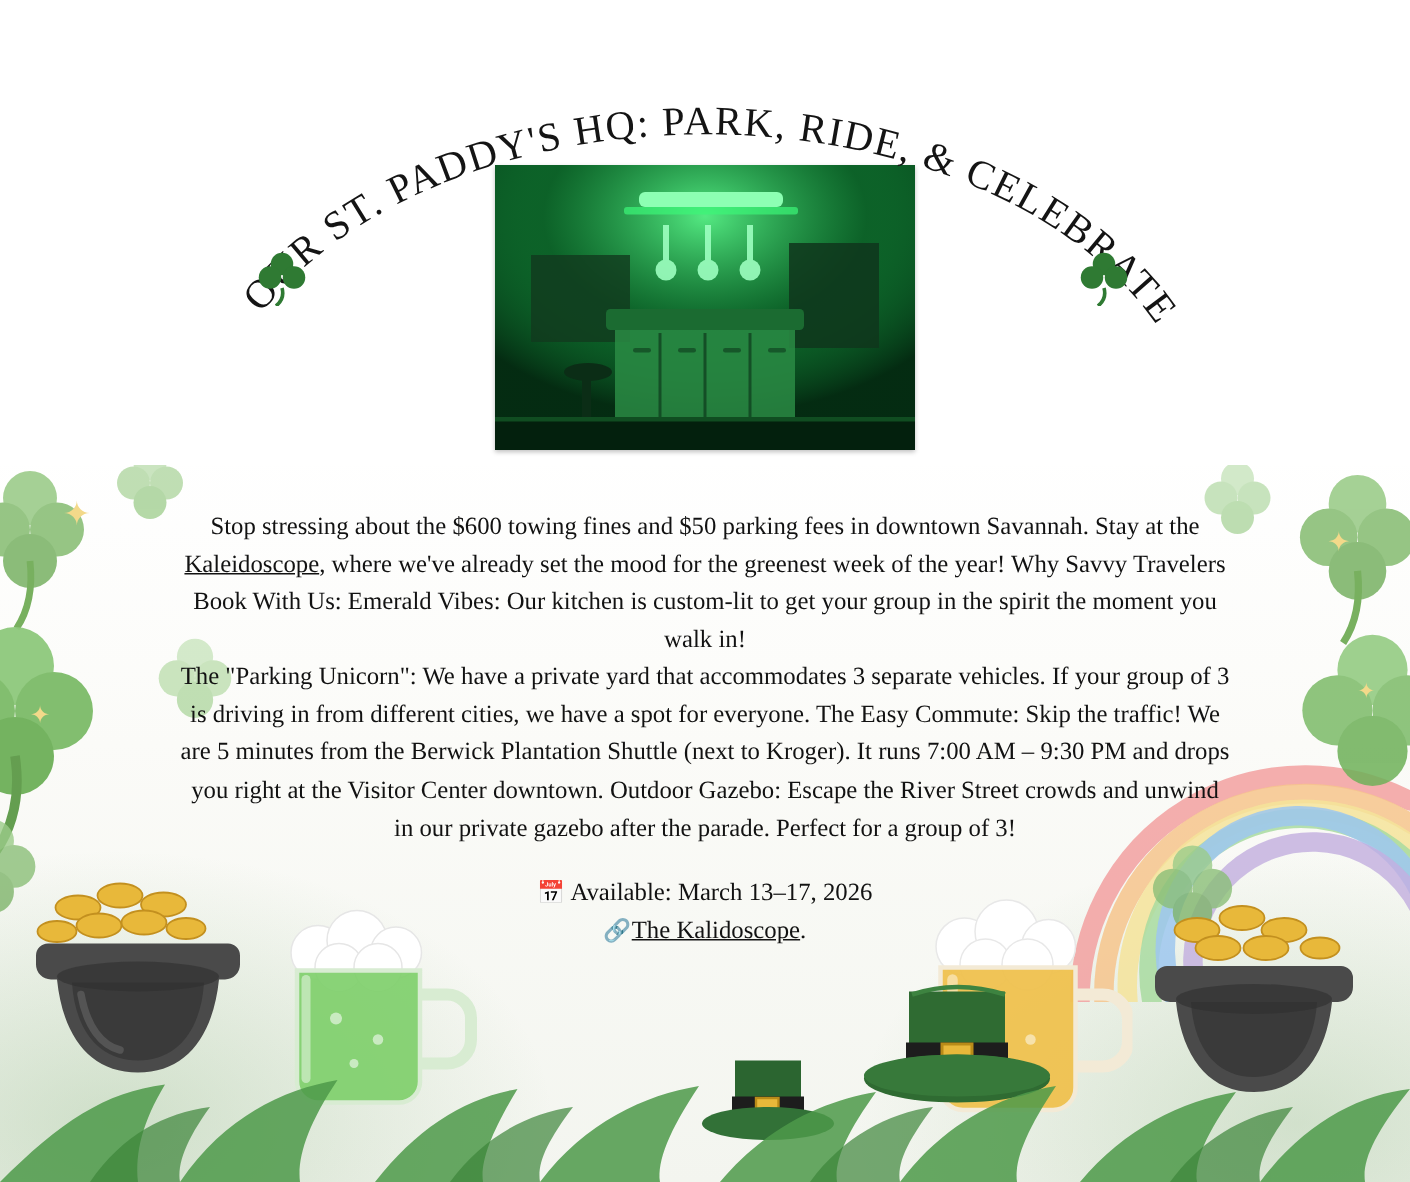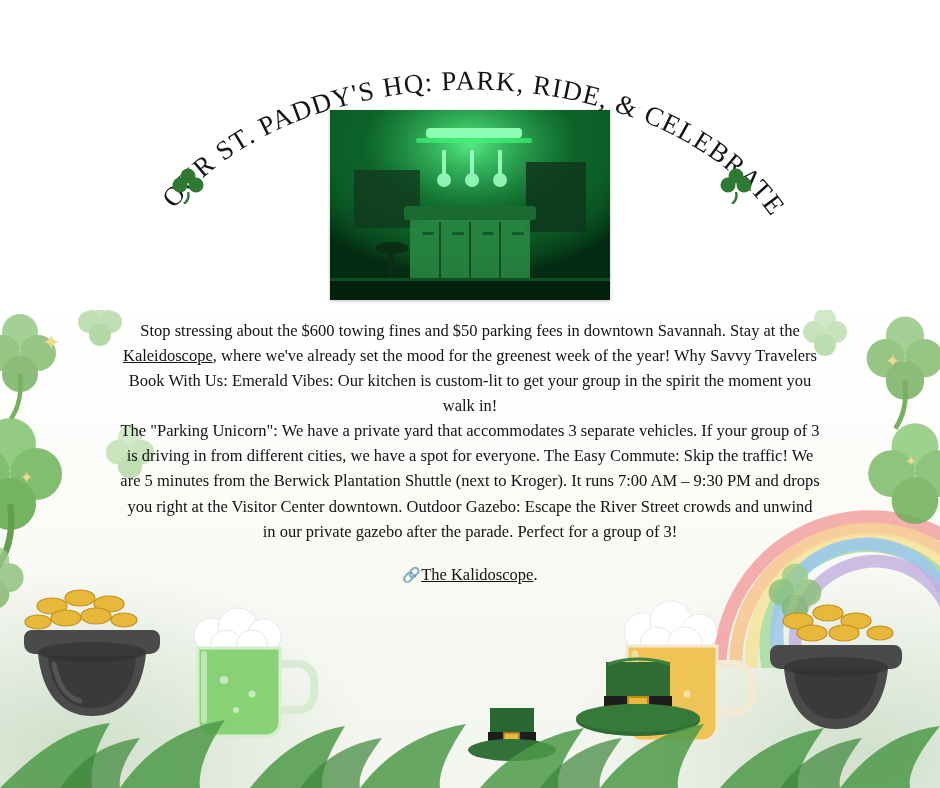--- a/index.html
+++ b/index.html
@@ -121,21 +121,21 @@
     background: #06210f;
     overflow: hidden;
     box-shadow: 0 1px 3px rgba(0,0,0,0.25);
   }
   .hero svg { display: block; }
 
   
   .content {
     position: absolute;
     left: 120px;
-    top: 318px;
+    top: 338px;
     width: 700px;
     z-index: 8;
     text-align: center;
     color: #121212;
     font-size: 16.5px;
     line-height: 1.52;
   }
   .para { margin: 0; }
   .para + .para { margin-top: 0px; }
   .block-gap { height: 18px; }
@@ -480,20 +480,24 @@
 
     <p class="para">
       <span>Stop stressing about the $600 towing fines and $50 parking fees in downtown Savannah. Stay at the </span><a class="inline-link" href="#">Kaleidoscope</a><span>, where we've already set the mood for the greenest week of the year! Why Savvy Travelers Book With Us: Emerald Vibes: Our kitchen is custom-lit to get your group in the spirit the moment you walk in!</span>
     </p>
 
     <p class="para">The "Parking Unicorn": We have a private yard that accommodates 3 separate vehicles. If your group of 3 is driving in from different cities, we have a spot for everyone. The Easy Commute: Skip the traffic! We are 5 minutes from the Berwick Plantation Shuttle (next to Kroger). It runs 7:00 AM – 9:30 PM and drops you right at the Visitor Center downtown. Outdoor Gazebo: Escape the River Street crowds and unwind in our private gazebo after the parade. Perfect for a group of 3!</p>
 
     <div class="block-gap"></div>
 
 
+    <p class="info-line">
+      <span class="emoji">📅</span>
+      <span>Available: March 13–17, 2026</span>
+    </p>
 
 
     <p class="info-line link-line">
       <span class="emoji">🔗</span><a href="#">The Kalidoscope</a><span>.</span>
     </p>
 
   </div>
 
 </div>
 

